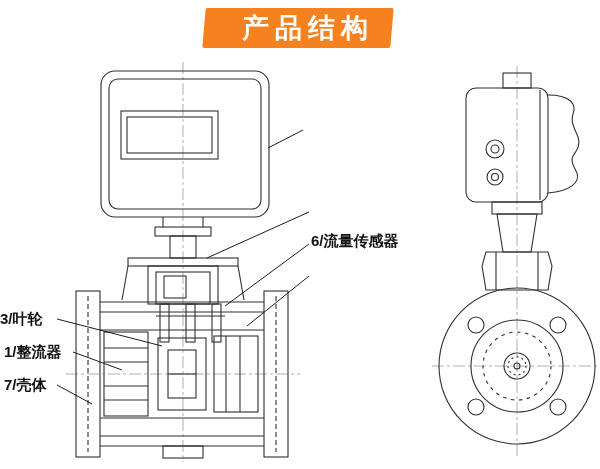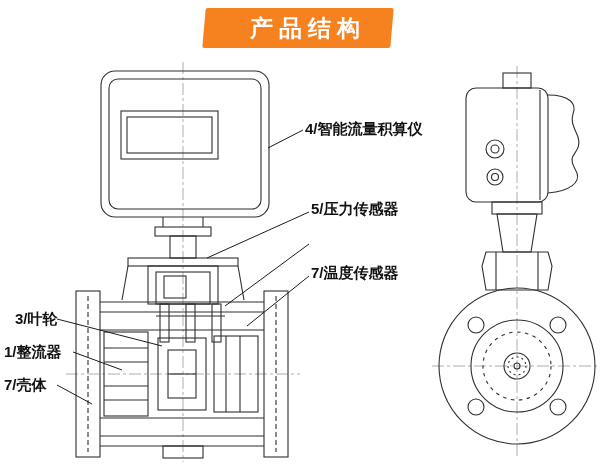--- a/index.html
+++ b/index.html
@@ -2,21 +2,21 @@
 <html><head>
 <meta charset="utf-8">
 <style>
   html,body{margin:0;padding:0;background:#fff;}
   .page{position:relative;width:600px;height:469px;background:#fff;overflow:hidden;
         font-family:"Liberation Sans",sans-serif;}
   
   .banner{position:absolute;left:204px;top:8px;width:188px;height:40px;}
   .banner-bg{position:absolute;inset:0;transform:skewX(-5deg);border-radius:2px;}
   .banner-text{position:absolute;inset:0;display:flex;align-items:center;justify-content:center;
-        color:#fff;font-size:23px;font-weight:700;letter-spacing:6px;padding-left:20px;}
+        color:#fff;font-size:27px;font-weight:700;letter-spacing:6px;padding-left:20px;}
   
   .part-label{position:absolute;font-size:15px;font-weight:700;color:#111;white-space:nowrap;line-height:1.2;}
   
   .drawing{position:absolute;left:0;top:0;}
   .ln line,.ln rect,.ln circle,.ln path,.ln polygon{stroke:#2f2f2f;stroke-width:1.1;fill:none;}
   .hatch{fill:url(#hatch);}
   .fillw{fill:#fff;}
   .dash{stroke-dasharray:5 3;stroke:#555;stroke-width:0.8;}
   .cl line{stroke:#9a9a9a;stroke-width:0.8;stroke-dasharray:12 3 3 3;}
   .ld line{stroke:#1c1c1c;stroke-width:1;}
@@ -146,20 +146,18 @@
       <line x1="73" y1="352" x2="122" y2="370"></line>
       <line x1="57" y1="385" x2="92" y2="404"></line>
     </g>
   </svg>
 
   <div class="banner">
     <div class="banner-bg" style="background: rgb(245, 130, 31);"></div>
     <span class="banner-text">产品结构</span>
   </div>
 
-  <div class="part-label" style="left:305px;top:120px">4/智能流量积算仪</div>
-  <div class="part-label" style="left:311px;top:200px">5/压力传感器</div>
-  <div class="part-label" style="left:311px;top:264px">7/温度传感器</div>
-  <div class="part-label" style="left:15px;top:310px">3/叶轮</div>
+  <div class="part-label" style="left:311px;top:232px">6/流量传感器</div>
+  <div class="part-label" style="left:0;top:310px">3/叶轮</div>
   <div class="part-label" style="left:4px;top:343px">1/整流器</div>
   <div class="part-label" style="left:4px;top:376px">7/壳体</div>
 
 </div>
 
 </body></html>

